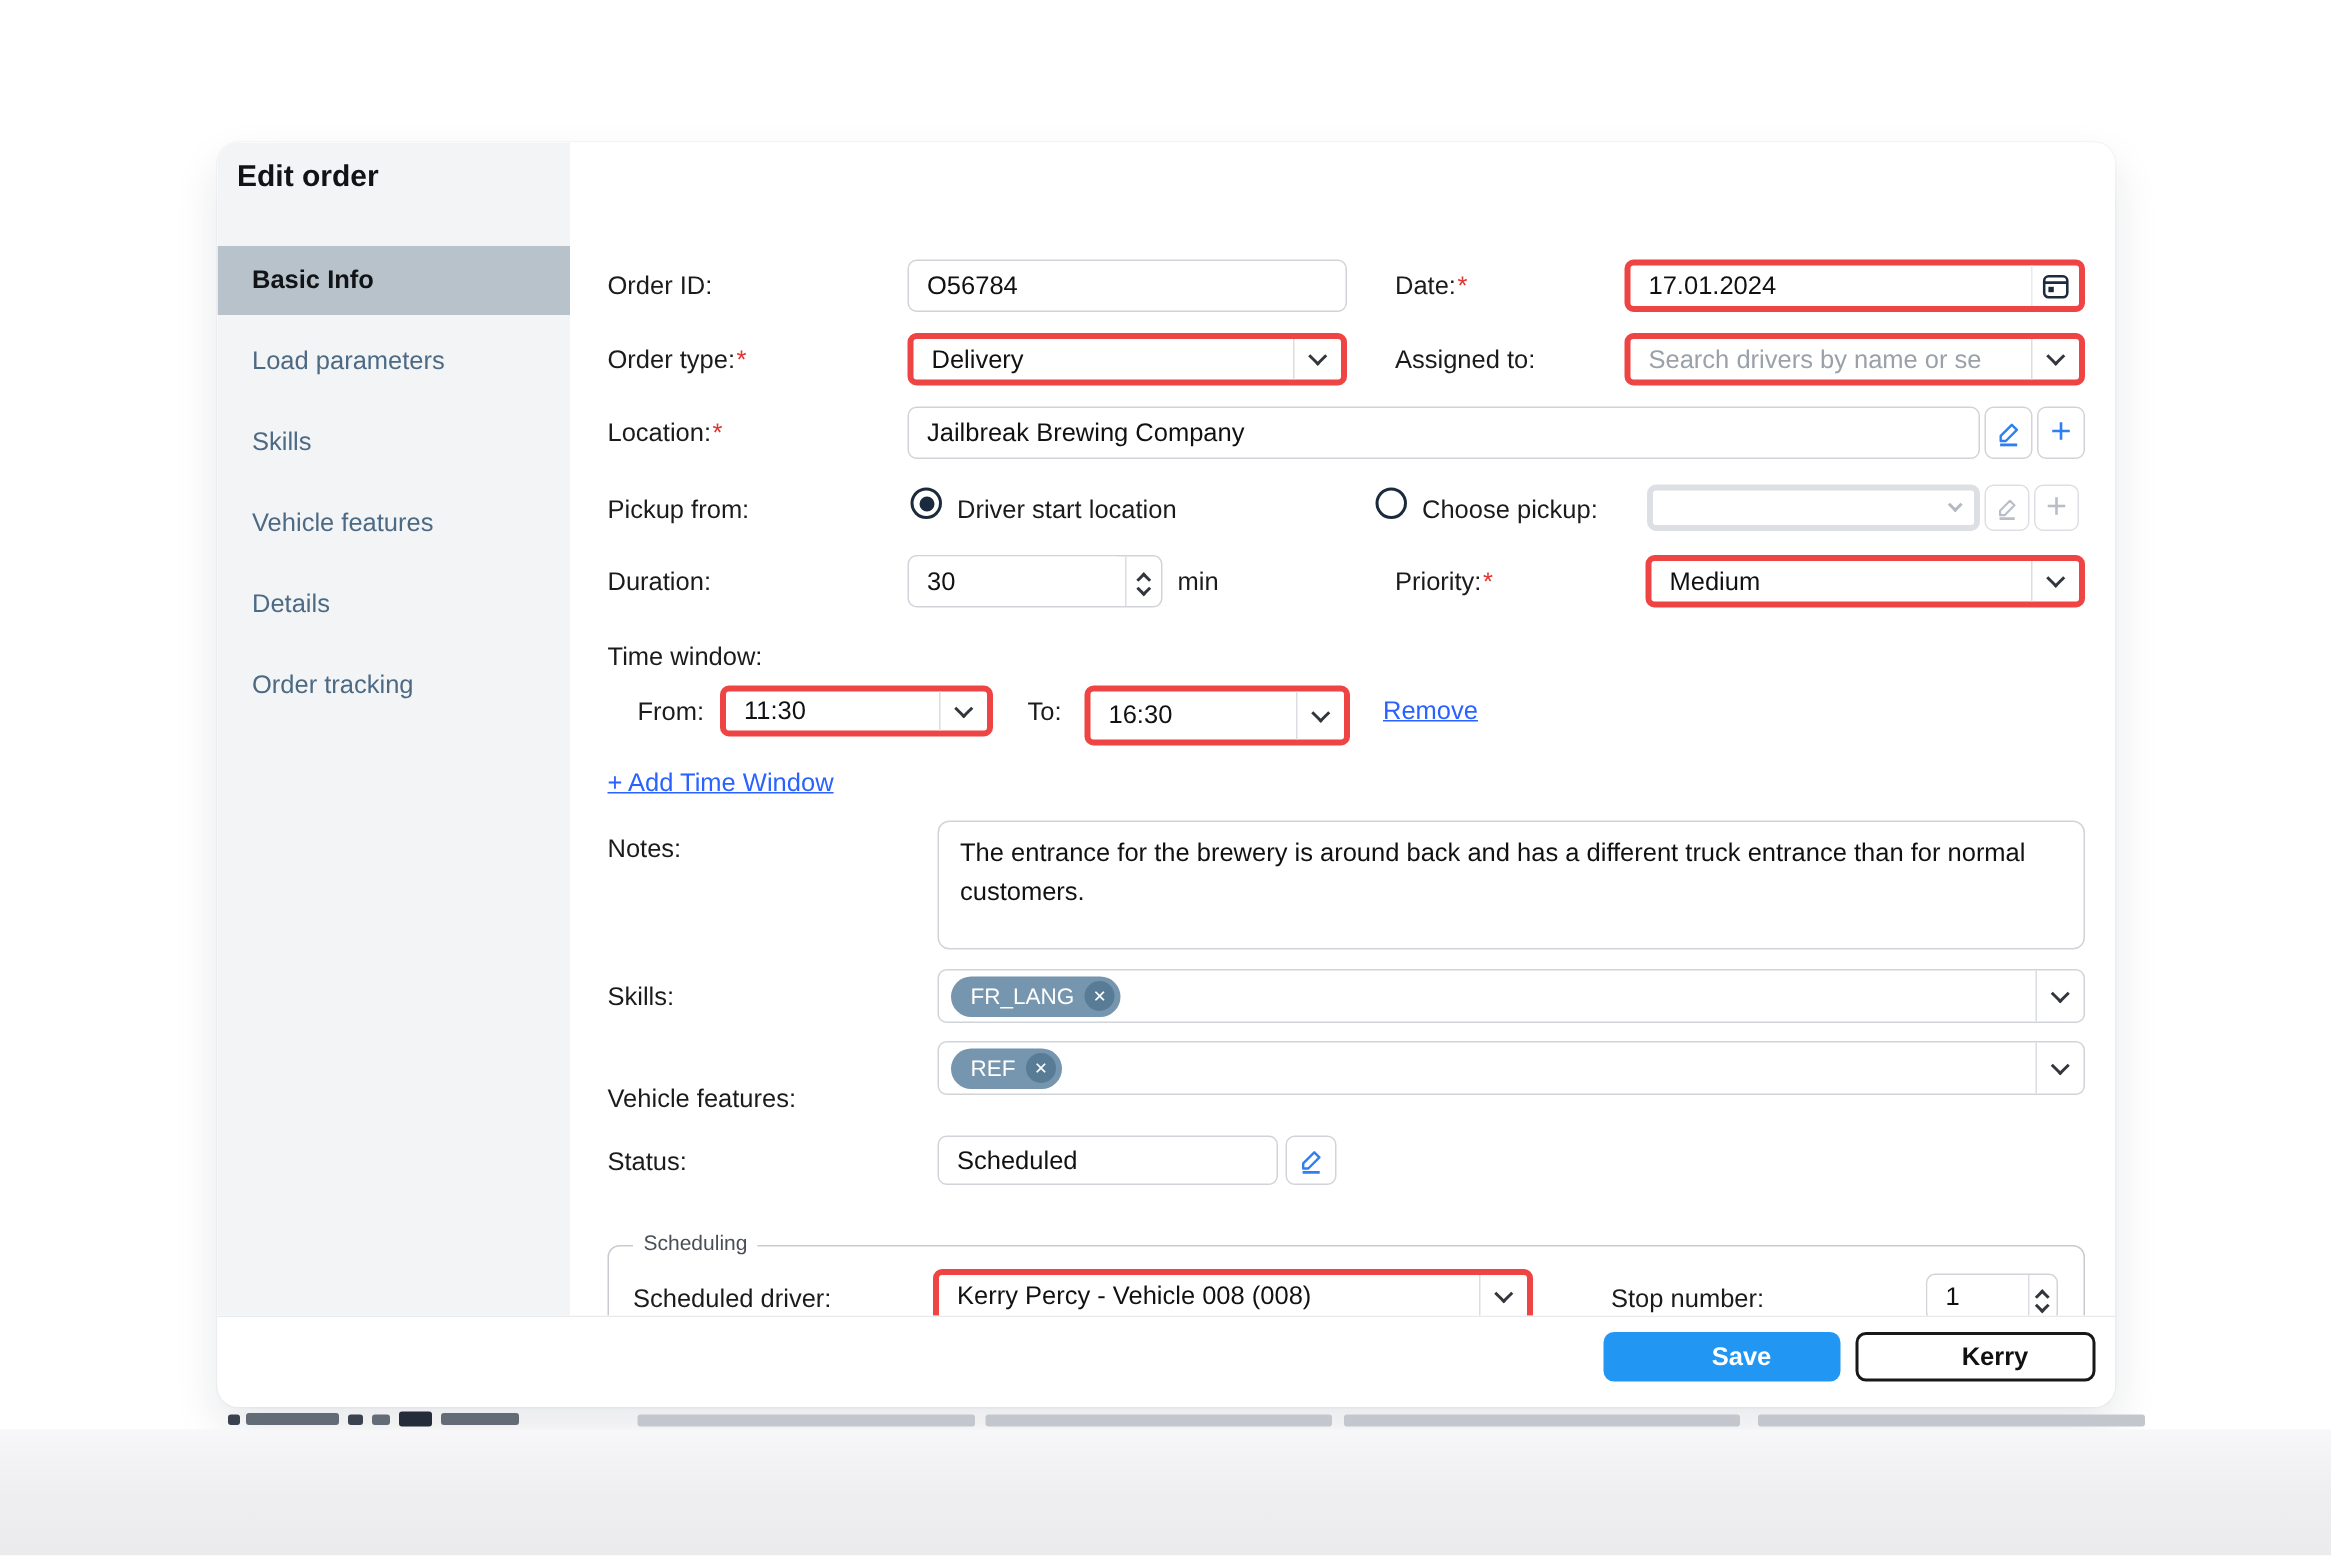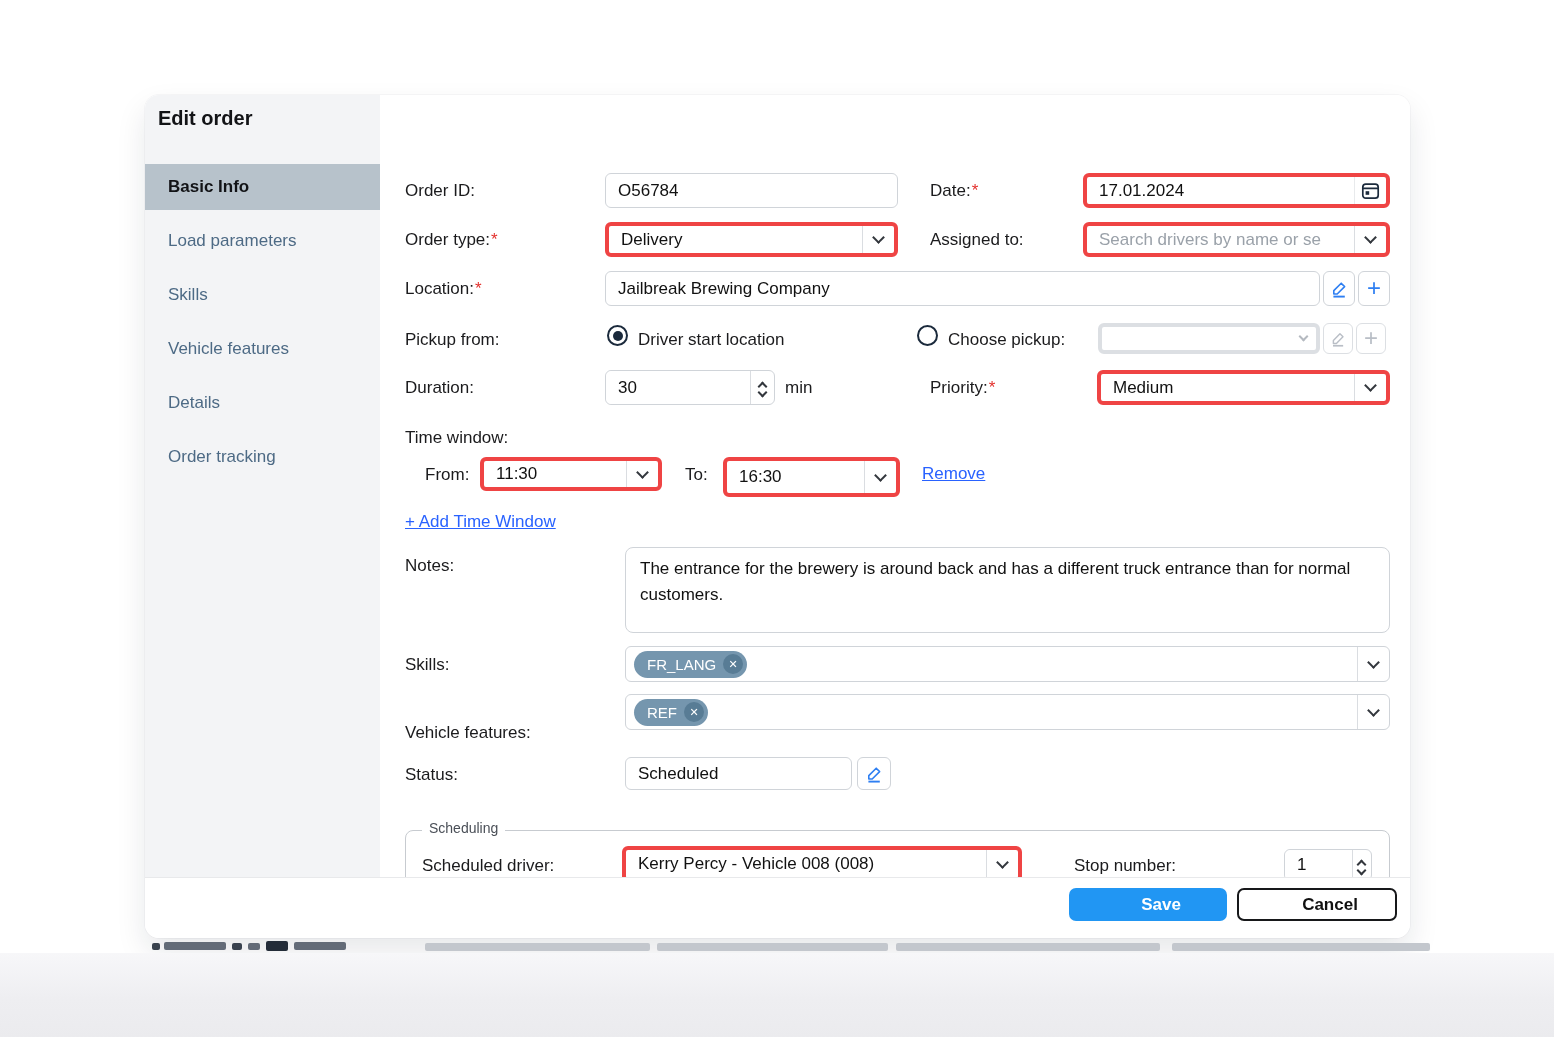--- a/index.html
+++ b/index.html
@@ -301,21 +301,21 @@
         <span class="stepper" style="width:26px;">
             <i class="chev sm up"></i>
             <i class="chev sm"></i>
           </span>
       </div>
     </div>
   </div>
 
   <div class="footer">
     <button class="btn btn-save">Save</button>
-    <button class="btn btn-cancel">Cancel</button>
+    <button class="btn btn-cancel">Kerry</button>
   </div>
 </div>
 
 <div>
   <div class="bg-frag" style="left:152px; top:943px; width:8px;  height:7px; background:#39424e;"></div>
   <div class="bg-frag" style="left:164px; top:942px; width:62px; height:8px; background:#4a5461; opacity:.85;"></div>
   <div class="bg-frag" style="left:232px; top:943px; width:10px; height:7px; background:#39424e;"></div>
   <div class="bg-frag" style="left:248px; top:943px; width:12px; height:7px; background:#4a5461; opacity:.85;"></div>
   <div class="bg-frag" style="left:266px; top:941px; width:22px; height:10px; background:#232c38;"></div>
   <div class="bg-frag" style="left:294px; top:942px; width:52px; height:8px; background:#4a5461; opacity:.85;"></div>

